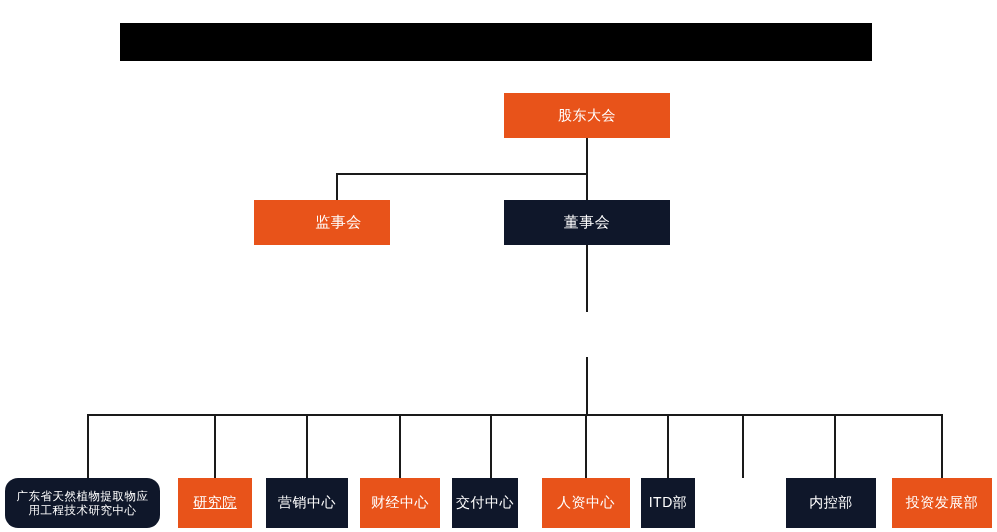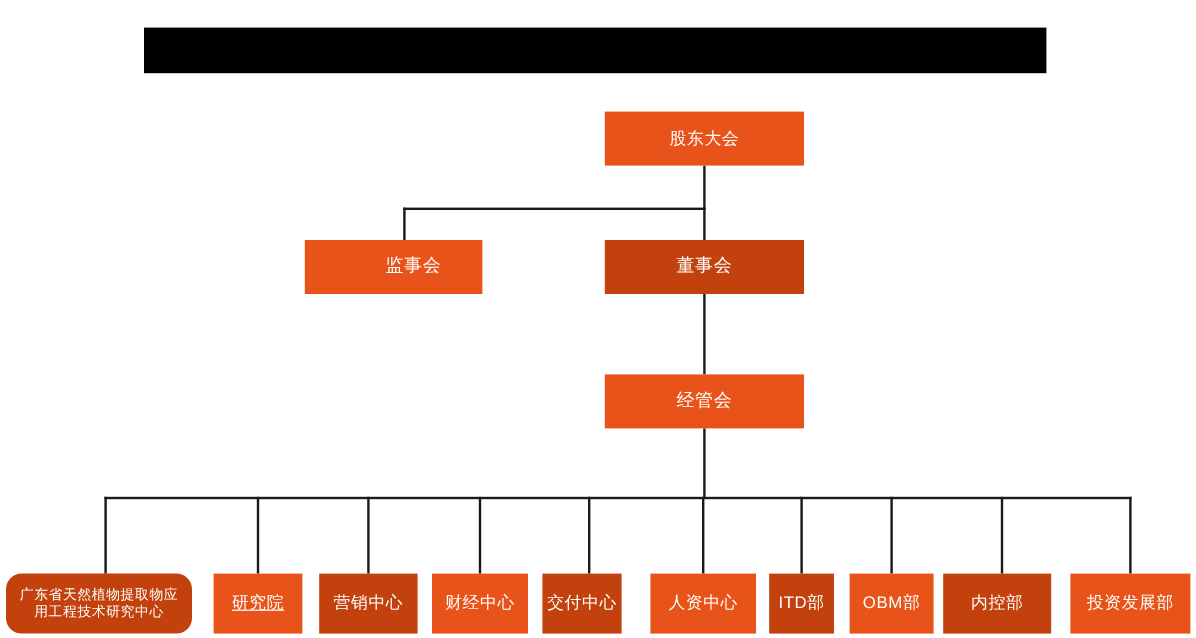--- a/index.html
+++ b/index.html
@@ -36,31 +36,31 @@
     align-items: center;
     justify-content: center;
     text-align: center;
     color: #ffffff;
     line-height: 1.25;
     letter-spacing: 0.5px;
     padding: 2px 4px;
     user-select: none;
   }
   .node.primary   { background: #E8531A; }
-  .node.secondary { background: #c2410c; }
+  .node.secondary { background: #0f172a; }
 
   .node.lvl1 { font-size: 14px; }
   .node.lvl2 { font-size: 15px; }
   .node.lvl3 { font-size: 15px; }
   .node.leaf { font-size: 14px; }
   .node.leaf.small { font-size: 11.5px; }
 
   
   #node-shareholders { left: 504px; top:  93px; width: 166px; height: 45px; }
-  #node-supervisors  { left: 254px; top: 200px; width: 148px; height: 45px; padding-left: 37px; }
+  #node-supervisors  { left: 254px; top: 200px; width: 136px; height: 45px; padding-left: 37px; }
   #node-directors    { left: 504px; top: 200px; width: 166px; height: 45px; }
   #node-management   { left: 504px; top: 312px; width: 166px; height: 45px; }
 
   #node-research-center { left:   5px; top: 478px; width: 155px; height: 50px; border-radius: 13px; }
   #node-institute       { left: 178px; top: 478px; width:  74px; height: 50px; text-decoration: underline; }
   #node-marketing       { left: 266px; top: 478px; width:  82px; height: 50px; }
   #node-finance         { left: 360px; top: 478px; width:  80px; height: 50px; }
   #node-delivery        { left: 452px; top: 478px; width:  66px; height: 50px; }
   #node-hr              { left: 542px; top: 478px; width:  88px; height: 50px; }
   #node-itd             { left: 641px; top: 478px; width:  54px; height: 50px; }
@@ -111,23 +111,20 @@
     <span>股东大会</span>
   </div>
 
   <div class="node primary lvl2" id="node-supervisors">
     <span>监事会</span>
   </div>
   <div class="node secondary lvl2" id="node-directors">
     <span>董事会</span>
   </div>
 
-  <div class="node primary lvl3" id="node-management">
-    <span>经管会</span>
-  </div>
 
   <div class="node secondary leaf small" id="node-research-center">
     <span>
       <span>广东省天然植物提取物应</span><br>
       <span>用工程技术研究中心</span>
     </span>
   </div>
   <div class="node primary leaf" id="node-institute">
     <span>研究院</span>
   </div>
@@ -139,23 +136,20 @@
   </div>
   <div class="node secondary leaf" id="node-delivery">
     <span>交付中心</span>
   </div>
   <div class="node primary leaf" id="node-hr">
     <span>人资中心</span>
   </div>
   <div class="node secondary leaf" id="node-itd">
     <span>ITD部</span>
   </div>
-  <div class="node primary leaf" id="node-obm">
-    <span>OBM部</span>
-  </div>
   <div class="node secondary leaf" id="node-internal">
     <span>内控部</span>
   </div>
   <div class="node primary leaf" id="node-investment">
     <span>投资发展部</span>
   </div>
 
 </div>
 
 </body></html>

